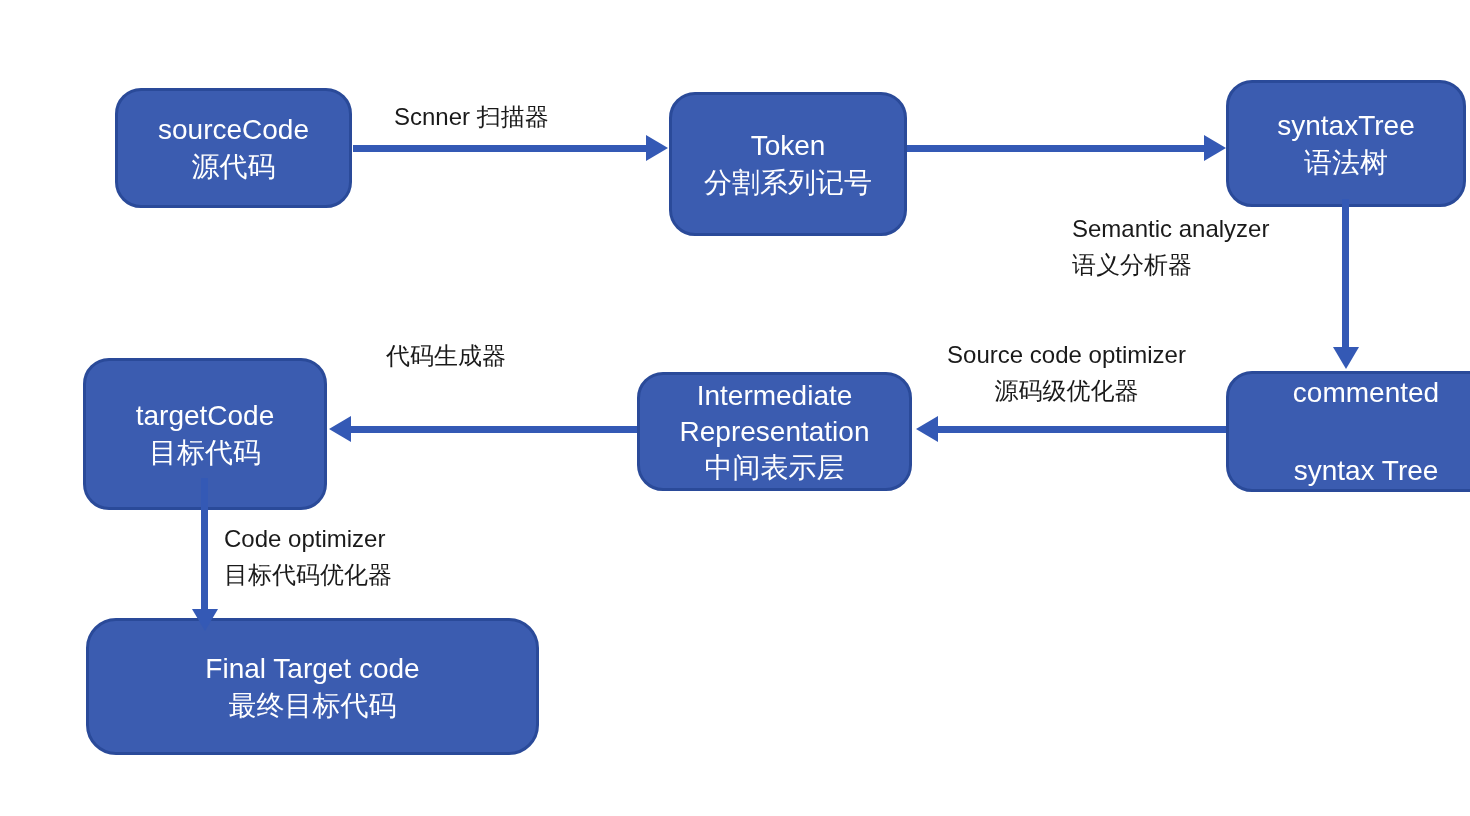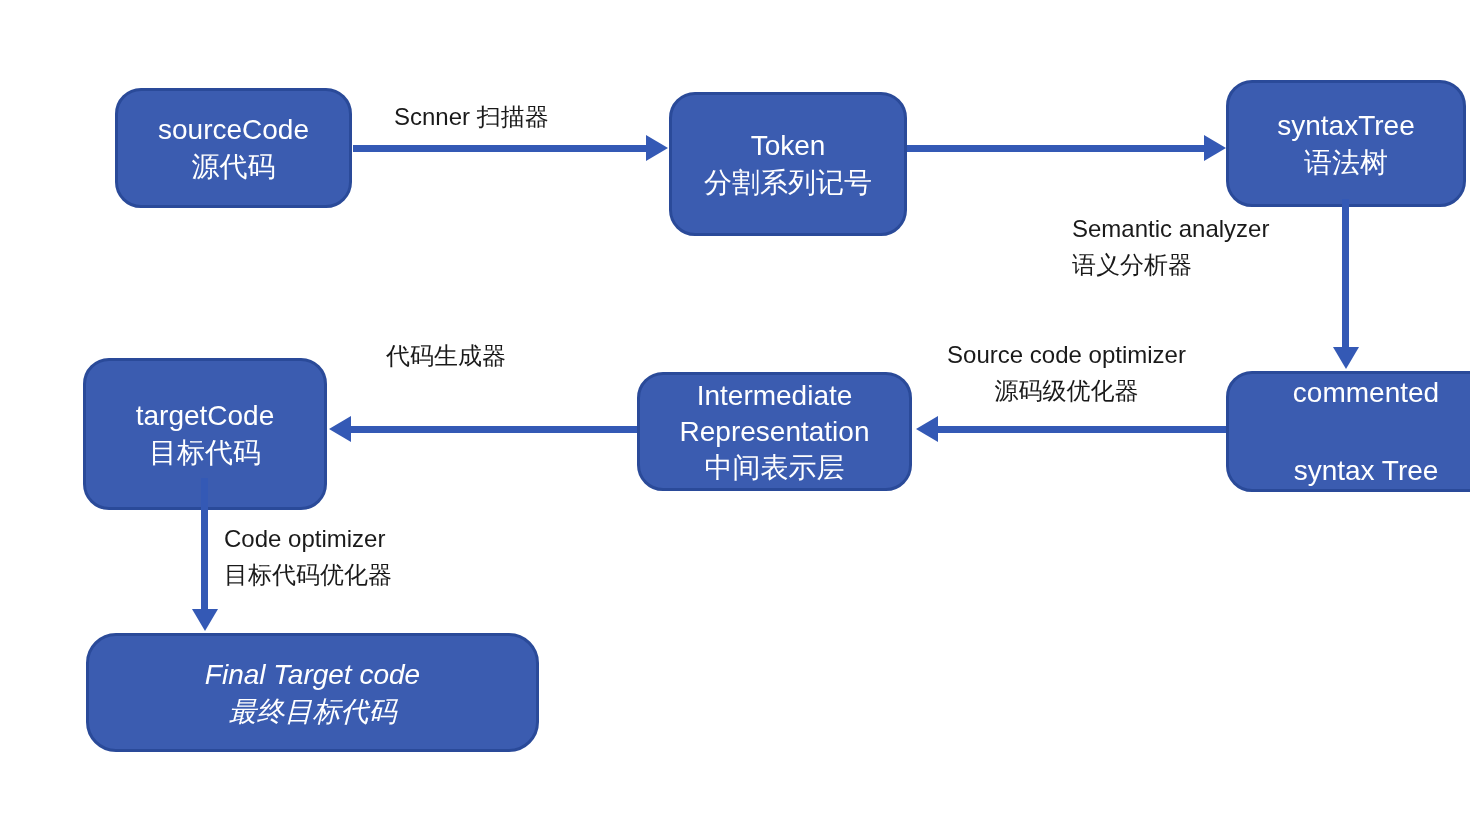--- a/index.html
+++ b/index.html
@@ -99,21 +99,21 @@
     <span>Intermediate</span>
     <span>Representation</span>
     <span>中间表示层</span>
   </div>
 
   <div class="node" style="left:39px; top:358px; width:244px; height:152px;">
     <span>targetCode</span>
     <span>目标代码</span>
   </div>
 
-  <div class="node big" style="left:42px; top:633px; width:453px; height:119px;font-style:italic;">
+  <div class="node big" style="left:42px; top:618px; width:453px; height:137px;">
     <span>Final Target code</span>
     <span>最终目标代码</span>
   </div>
 
   <div class="aline h" style="left:309px; top:145px; width:293px;"></div>
   <div class="ahead right" style="left:602px; top:135px;"></div>
 
   <div class="aline h" style="left:863px; top:145px; width:297px;"></div>
   <div class="ahead right" style="left:1160px; top:135px;"></div>
 

